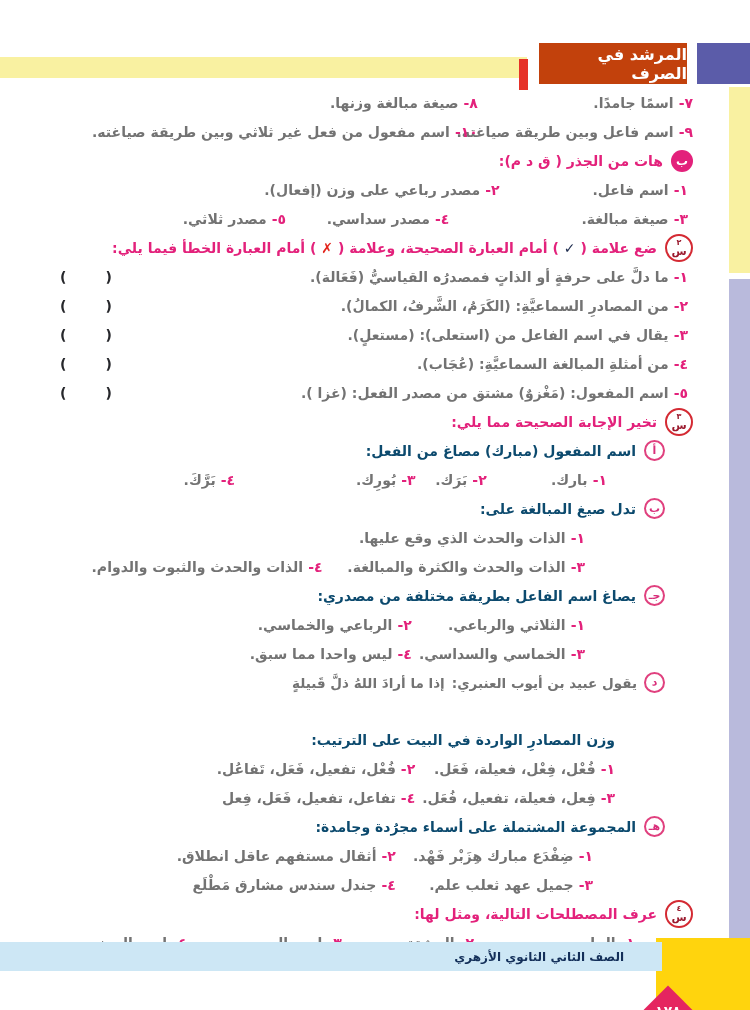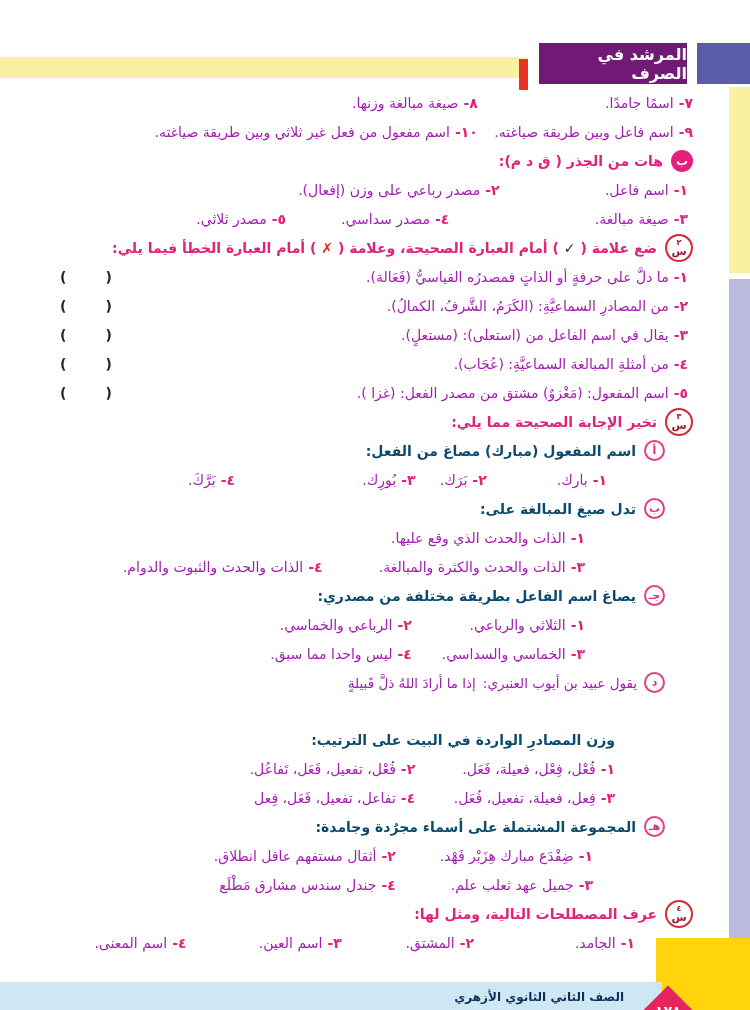--- a/index.html
+++ b/index.html
@@ -6,45 +6,45 @@
   html,body { width:750px; height:1010px; }
   body {
     position:relative; background:#ffffff; overflow:hidden;
     font-family:"DejaVu Sans", sans-serif; direction:rtl;
   }
   .deco { position:absolute; }
   .top-strip { left:0; top:57px; width:527px; height:21px; background:#f9f1a1; }
   .strip-accent { left:519px; top:59px; width:9px; height:31px; background:#e63228; }
   .badge {
     position:absolute; left:539px; top:43px; width:148px; height:41px;
-    background:#701a75; color:#fff; display:flex; align-items:center; justify-content:center;
+    background:#c2410c; color:#fff; display:flex; align-items:center; justify-content:center;
     font-size:16px; font-weight:bold;
   }
   .purple-rect { left:697px; top:43px; width:53px; height:41px; background:#5b5ca9; }
   .side-yellow { left:729px; top:87px; width:21px; height:186px; background:#f9f1a1; }
   .side-lavender { left:729px; top:279px; width:21px; height:666px; background:#b9badc; }
   .bottom-yellow { left:656px; top:938px; width:94px; height:72px; background:#ffd40d; }
   .footer-bar {
-    position:absolute; left:0; top:982px; width:662px; height:29px; background:#cde7f5;
+    position:absolute; left:0; top:942px; width:662px; height:29px; background:#cde7f5;
     display:flex; align-items:center; padding-right:38px;
   }
   .footer-text { font-size:12px; font-weight:bold; color:#14305a; }
   .page-diamond {
     position:absolute; left:645px; top:988px; width:46px; height:46px; z-index:5;
     display:flex; align-items:center; justify-content:center;
   }
   .diamond-shape { position:absolute; inset:5px; background:#e52560; transform:rotate(45deg); }
   .diamond-num { position:relative; color:#fff; font-weight:bold; font-size:14px; }
 
   .content { position:absolute; left:60px; top:88px; width:633px; font-size:14px; }
   .row { min-height:29px; display:flex; align-items:center; }
   .grid { display:grid; align-items:center; }
   .cell { white-space:nowrap; }
   .num { color:#e3217b; font-weight:bold; margin-left:5px; }
-  .txt { color:#a21caf; font-weight:normal; }
+  .txt { color:#737373; font-weight:bold; }
   .sec { gap:8px; }
   .sec-title { font-weight:bold; }
   .pink { color:#e3217b; }
   .teal { color:#0c4a6e; }
   .check { color:#1e2c4e; font-weight:bold; }
   .cross { color:#e3241b; font-weight:bold; }
   .blank { white-space:pre; font-weight:bold; color:#26272b; }
 
   .qmark {
     width:28px; height:28px; border:2px solid #d42a33; border-radius:50%;

